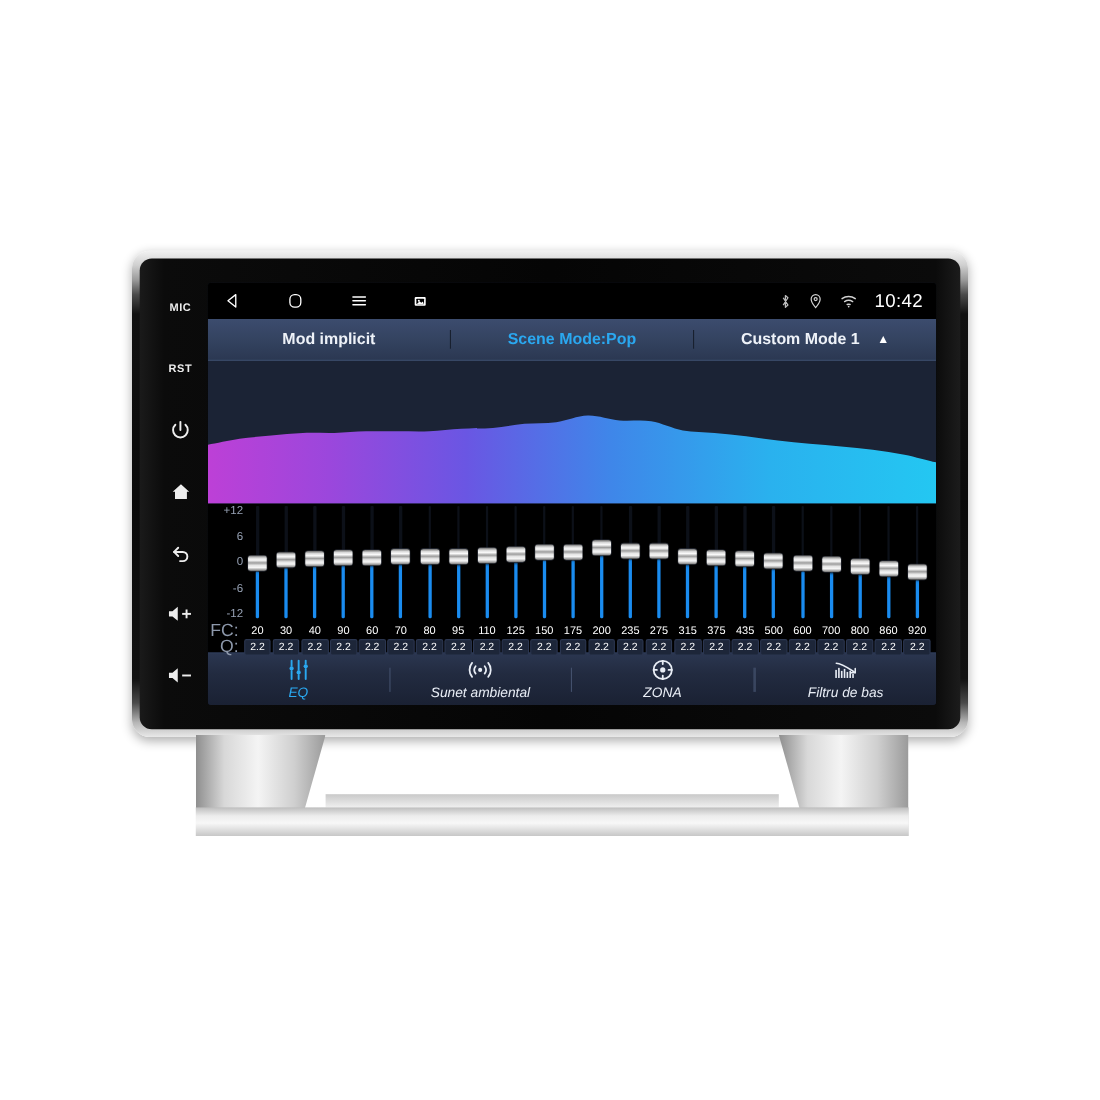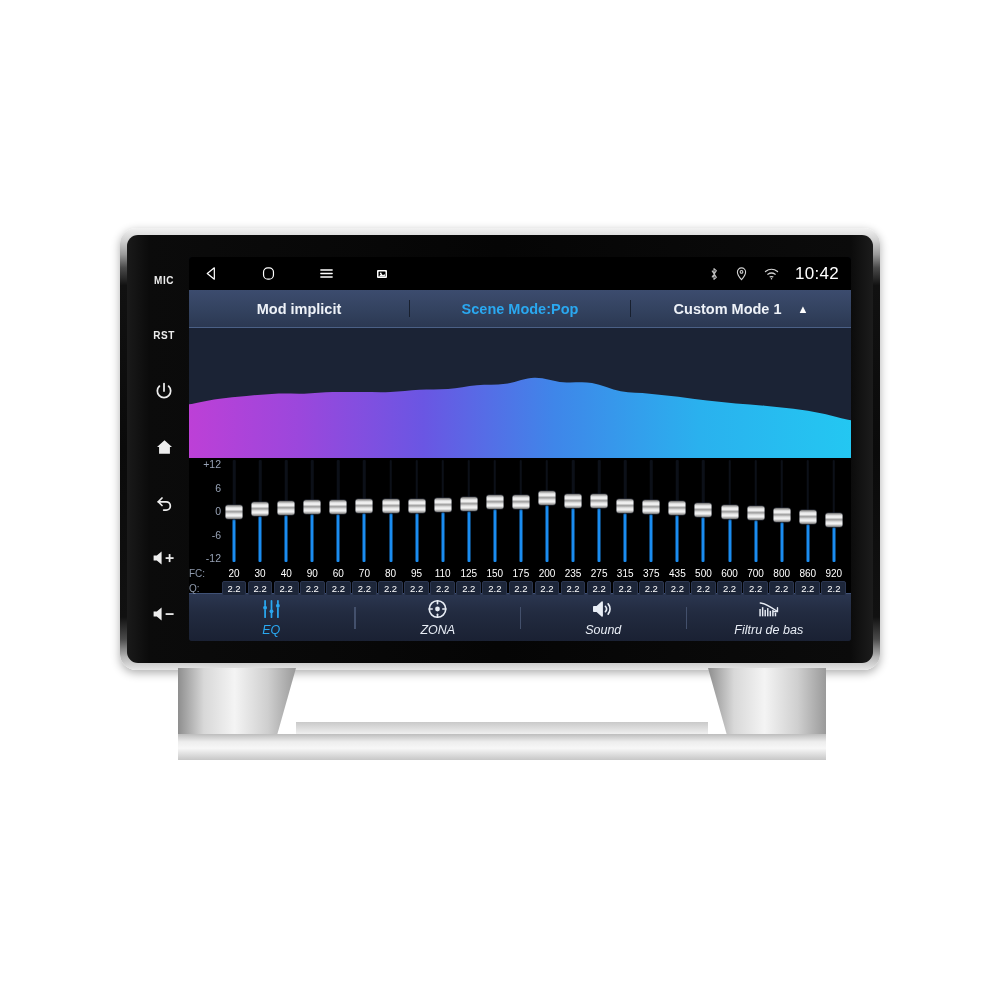--- a/index.html
+++ b/index.html
@@ -80,22 +80,22 @@
   .band-knob {
     position:absolute; left:50%; width:17px; height:14px; transform:translate(-50%,-50%);
     border-radius:2.5px;
     background:linear-gradient(to bottom,#6e6e6e 0%,#d9d9d9 16%,#fafafa 30%,#9d9d9d 48%,#e6e6e6 64%,#f5f5f5 78%,#8f8f8f 96%,#5d5d5d 100%);
     box-shadow:0 0 0 .5px #2a2f3a, 0 1px 2px rgba(0,0,0,.55);
   }
 
   
   #readout { position:absolute; left:0; right:4px; top:108px; }
   .ro-row { display:flex; align-items:center; height:15px; }
-  .ro-label { width:32px; padding-right:4px;
-    font-size:10px; color:#8d98ab; flex:0 0 32px; }
+  .ro-label { width:32px; text-align:right; padding-right:4px;
+    font-size:16px; color:#8d98ab; flex:0 0 32px; }
   .ro-cells { flex:1; display:flex; }
   .ro-cell { flex:1; text-align:center; font-size:10px; color:#ffffff; }
   .ro-row.q .ro-cell { background:#1d2639; border:1px solid #2b3650; border-radius:2px;
     margin:0 .7px; line-height:13px; font-size:9.5px; }
 
   
   #tabbar {
     flex:0 0 48px; display:flex; align-items:stretch;
     background:linear-gradient(to bottom,#2b3650 0%,#222b40 40%,#1a2133 100%);
     border-top:1px solid #3f5176;
@@ -450,45 +450,47 @@
                   <path d="M12 17 V21"></path>
                   <circle cx="12" cy="14.5" r="2.1" fill="#2aa8f0" stroke="none"></circle>
        <path d="M19 3 V6"></path>
                   <path d="M19 11 V21"></path>
                   <circle cx="19" cy="8.5" r="2.1" fill="#2aa8f0" stroke="none"></circle>
      </svg>
               </span>
               <span class="tab-label">EQ</span>
             </div>
             <div class="tab-sep"></div>
+            <div class="tab">
+              <span>
+                <svg width="25" height="22" viewBox="0 0 28 24" fill="none" stroke="#e8edf5" stroke-width="1.8" stroke-linecap="round">
+       <circle cx="14" cy="12" r="2.1" fill="#e8edf5" stroke="none"></circle>
+       <path d="M9.4 8.2 a6.2 6.2 0 0 0 0 7.6"></path>
+       <path d="M18.6 8.2 a6.2 6.2 0 0 1 0 7.6"></path>
+       <path d="M5.8 4.9 a11 11 0 0 0 0 14.2"></path>
+       <path d="M22.2 4.9 a11 11 0 0 1 0 14.2"></path>
+     </svg>
+              </span>
+              <span class="tab-label">Sunet ambiental</span>
+            </div>
             <div class="tab-sep"></div>
             <div class="tab">
               <span>
                 <svg width="23" height="22" viewBox="0 0 24 24" fill="none" stroke="#e8edf5" stroke-width="1.8" stroke-linecap="round">
        <circle cx="12" cy="12" r="9"></circle>
        <circle cx="12" cy="12" r="2.6" fill="#e8edf5" stroke="none"></circle>
        <path d="M12 3 V6.2"></path>
                   <path d="M12 17.8 V21"></path>
                   <path d="M3 12 H6.2"></path>
                   <path d="M17.8 12 H21"></path>
      </svg>
               </span>
               <span class="tab-label">ZONA</span>
             </div>
             <div class="tab-sep"></div>
-            <div class="tab">
-              <span>
-                <svg width="24" height="22" viewBox="0 0 26 24" fill="none" stroke="#e8edf5" stroke-width="1.8" stroke-linecap="round" stroke-linejoin="round">
-       <path d="M3 9.5 h3.6 L12 4.5 v15 L6.6 14.5 H3 Z" fill="#e8edf5"></path>
-       <path d="M15.6 9 a4.5 4.5 0 0 1 0 6"></path>
-       <path d="M18.6 6.4 a8.6 8.6 0 0 1 0 11.2"></path>
-     </svg>
-              </span>
-              <span class="tab-label">Sound</span>
-            </div>
             <div class="tab-sep"></div>
             <div class="tab">
               <span>
                 <svg width="25" height="22" viewBox="0 0 26 24" fill="none" stroke="#e8edf5" stroke-width="1.5" stroke-linecap="round">
        <g fill="#e8edf5" stroke="none">
          <rect x="3" y="12" width="1.6" height="8"></rect>
                     <rect x="5.8" y="10" width="1.6" height="10"></rect>
          <rect x="8.6" y="13" width="1.6" height="7"></rect>
                     <rect x="11.4" y="11" width="1.6" height="9"></rect>
          <rect x="14.2" y="14" width="1.6" height="6"></rect>

